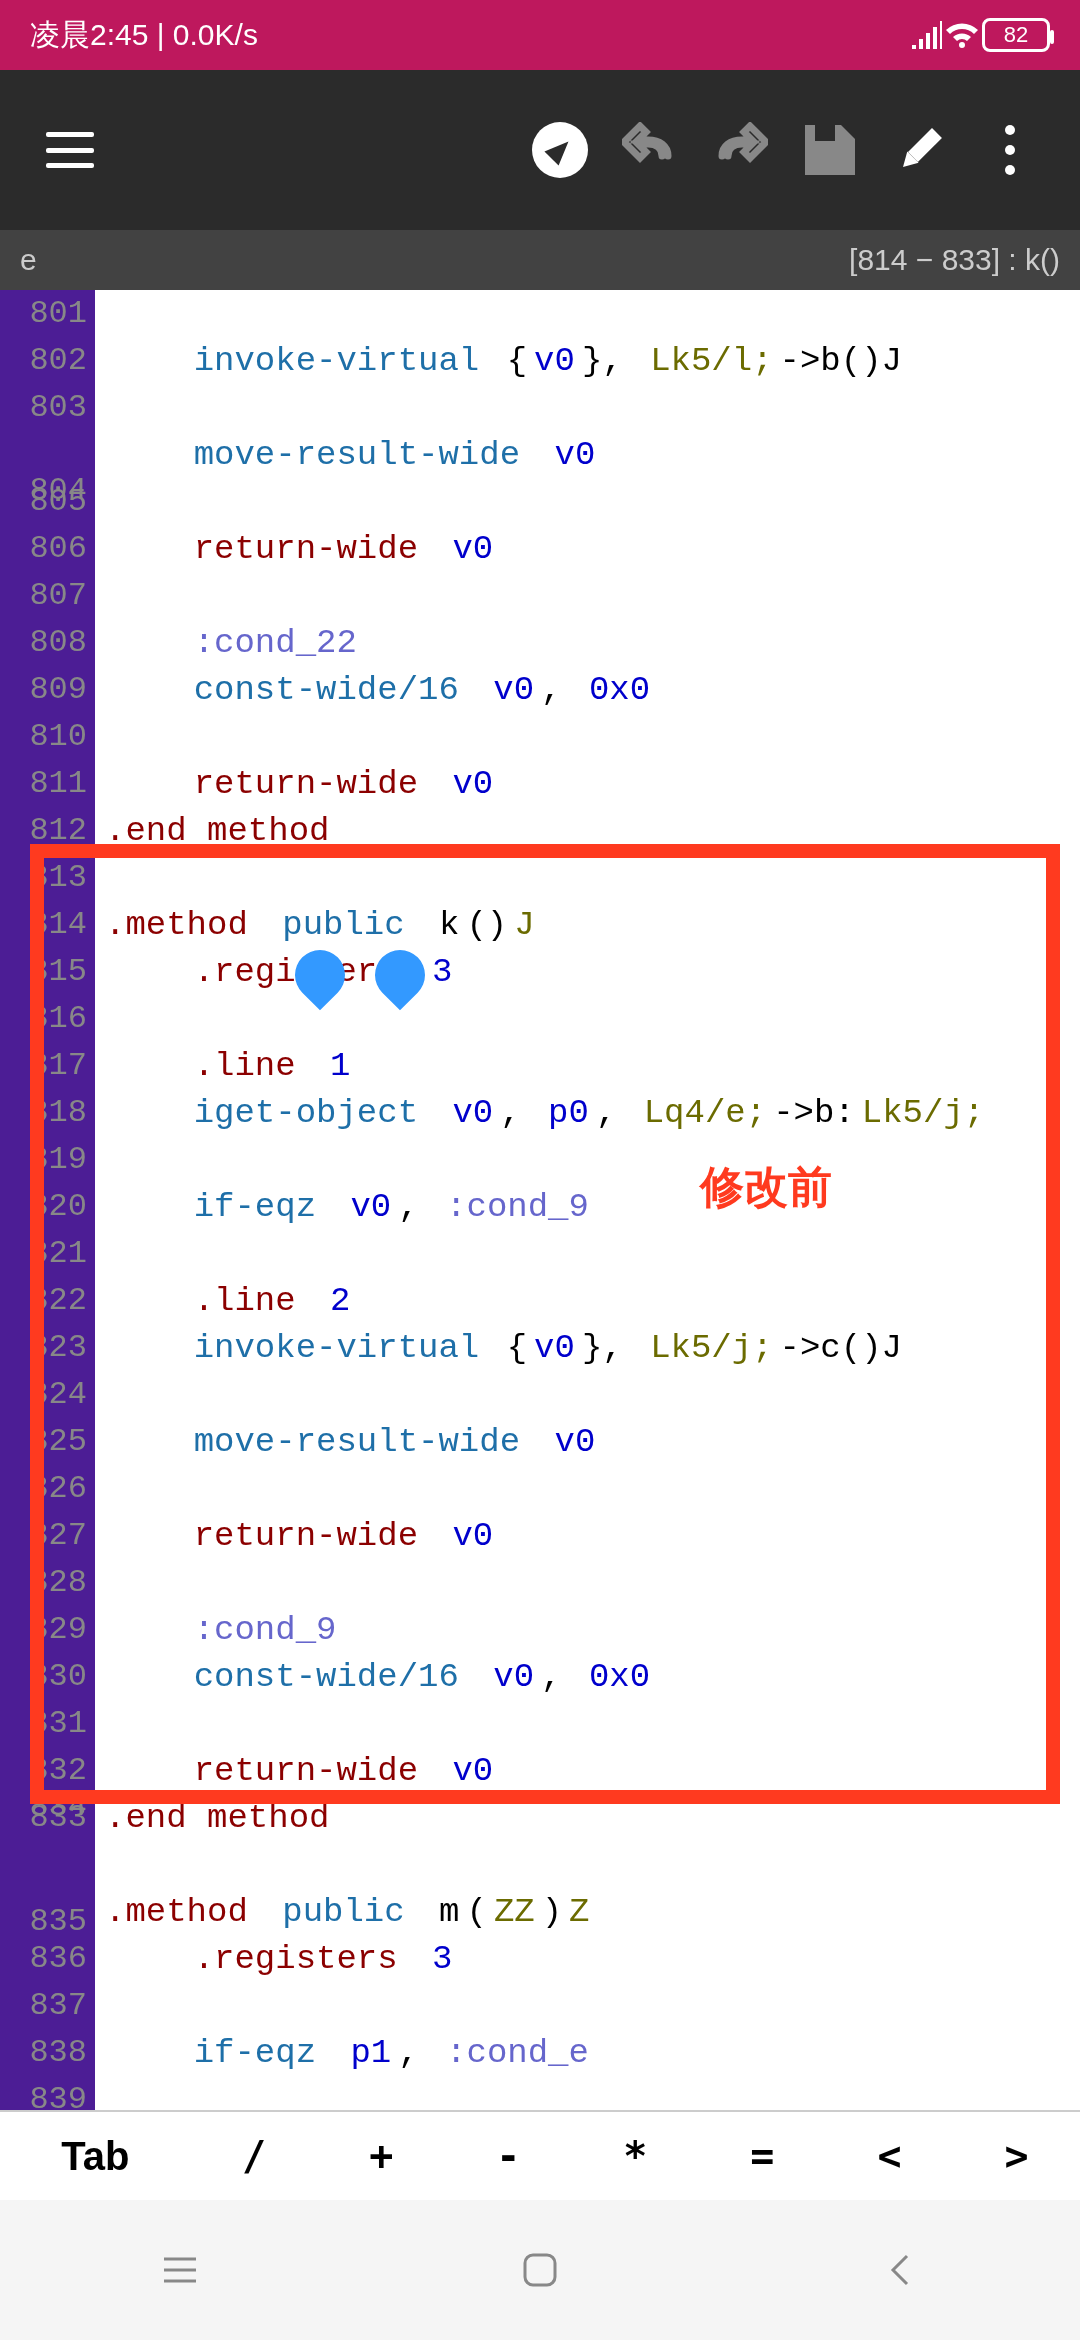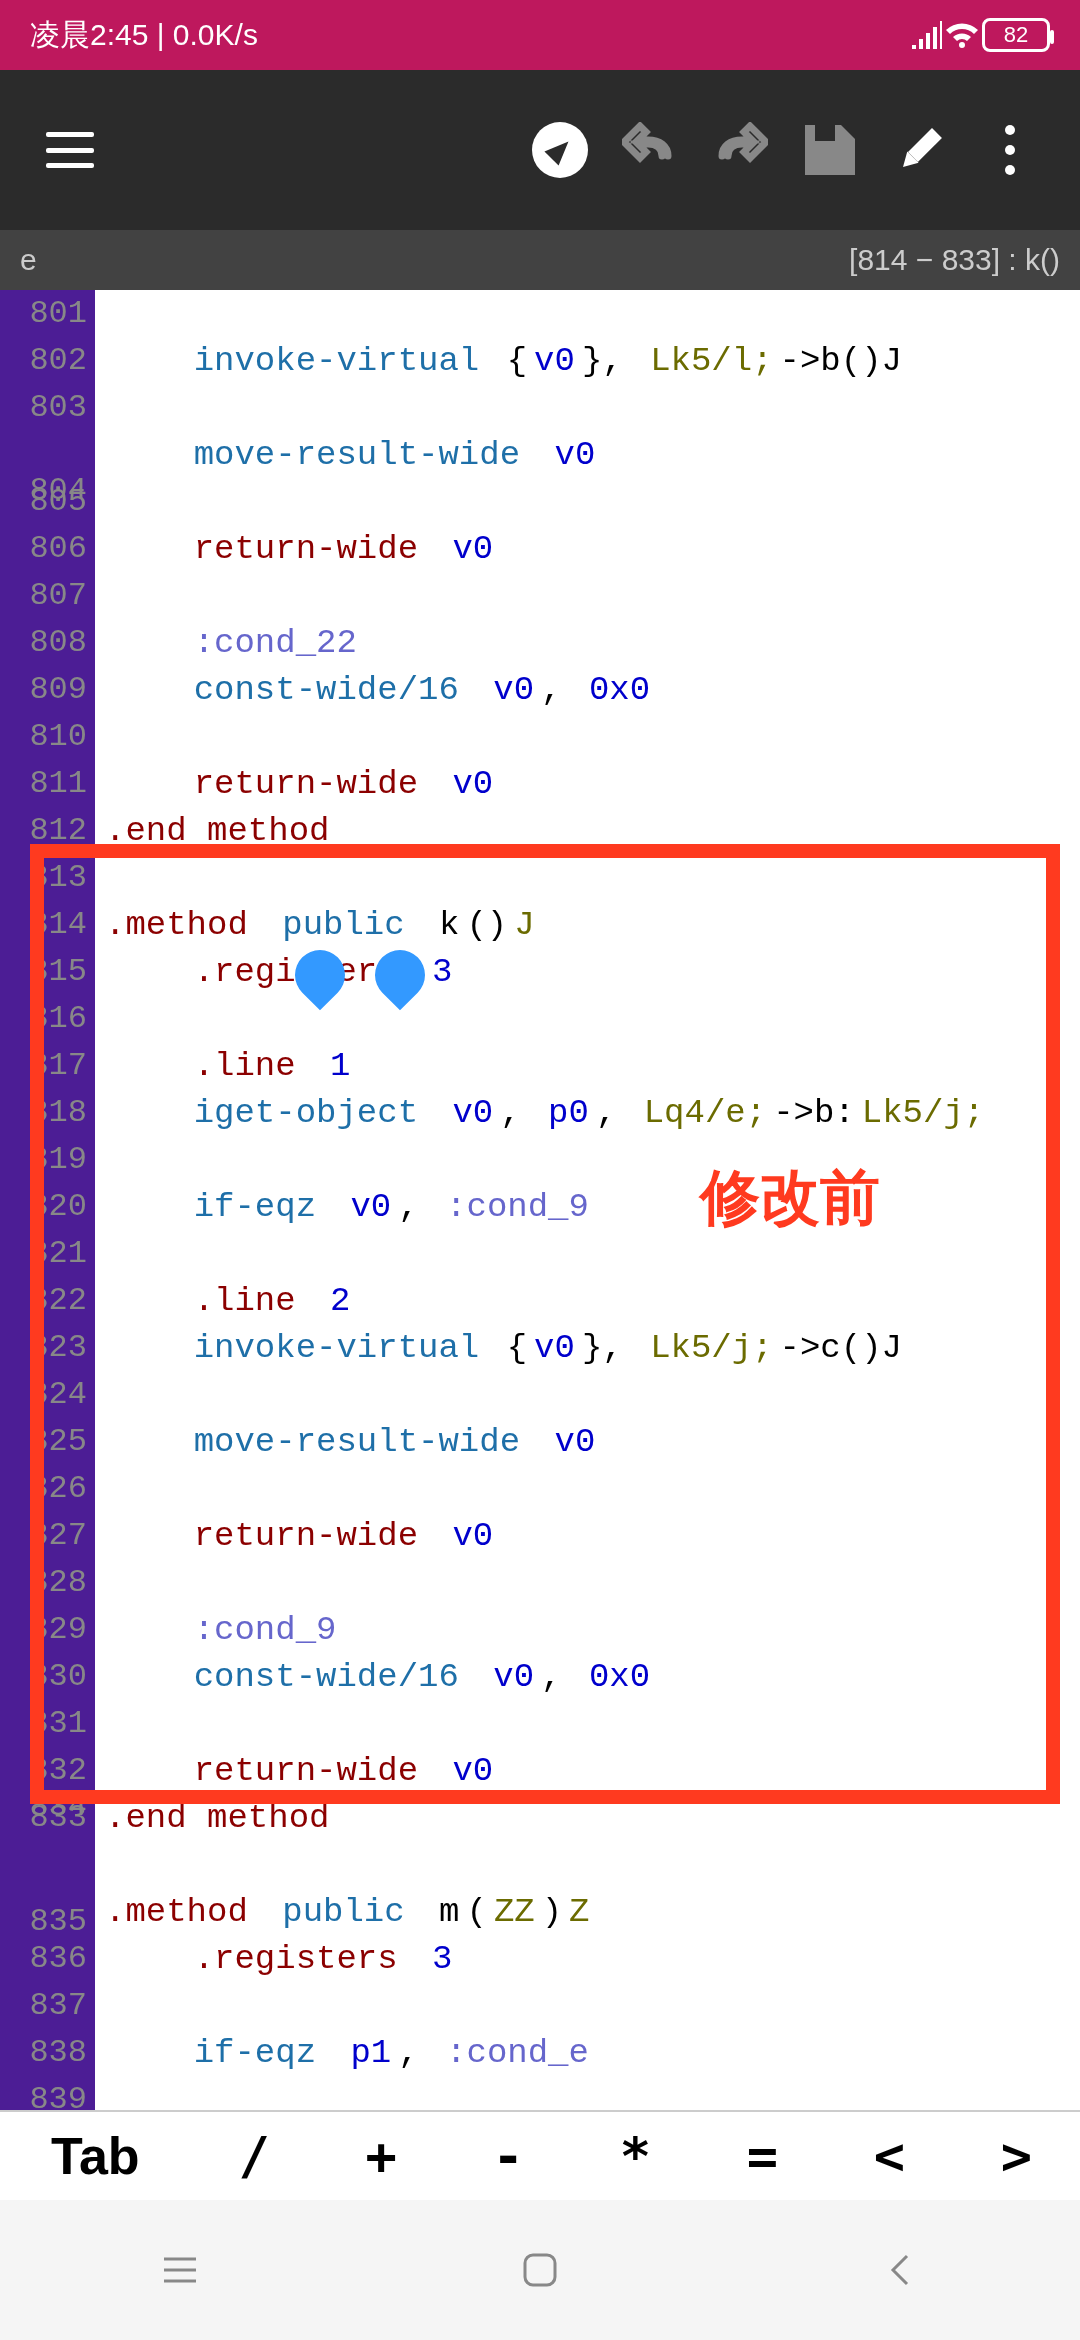--- a/index.html
+++ b/index.html
@@ -35,27 +35,27 @@
   .code { padding-left: 10px; gap: 7px; }
   .hl-method { background: #fde6e6; position: absolute; left: 0; right: 0; height: 47px; z-index: -1; }
   .c-kw { color: #8b0000; }
   .c-dir { color: #1e6fa8; }
   .c-reg { color: #0000cc; }
   .c-num { color: #0000cc; }
   .c-type { color: #6b6b00; }
   .c-label { color: #6666cc; }
   .c-name { color: #000; }
   .red-box { position: absolute; border: 14px solid #ff3a1f; pointer-events: none; }
-  .annotation { position: absolute; color: #ff3a1f; font-size: 60px; font-weight: bold; }
+  .annotation { position: absolute; color: #ff3a1f; font-size: 44px; font-weight: bold; }
   .cursor-handles { position: absolute; display: flex; gap: 30px; }
   .handle { width: 50px; height: 50px; background: #3399ff; border-radius: 50% 50% 50% 0; transform: rotate(-45deg); }
   .handle.right { border-radius: 50% 50% 0 50%; transform: rotate(45deg); }
   .selection { position: absolute; background: #b3d9ff; height: 40px; z-index: -1; }
   .sym-bar { position: absolute; left:0; right:0; top: 2110px; height: 90px; background: #fff; border-top: 2px solid #ccc; display: flex; align-items: center; }
-  .sym-btn { flex: 1; text-align: center; font-size: 52px; font-weight: bold; font-family: monospace; height: 100%; display:flex; align-items:center; justify-content:center; }
+  .sym-btn { flex: 1; text-align: center; font-size: 40px; font-weight: bold; font-family: monospace; height: 100%; display:flex; align-items:center; justify-content:center; }
   .sym-btn.tab { flex: 1.5; font-family: Arial; }
   .nav-bar { position: absolute; left:0; right:0; bottom: 0; height: 140px; background: #f5f5f5; display: flex; align-items: center; justify-content: space-around; }
   .nav-btn { width: 60px; height: 60px; display: flex; align-items: center; justify-content: center; }
 </style>
 </head>
 <body>
 
 <div class="status-bar">
   <div class="status-left">凌晨2:45 | 0.0K/s</div>
   <div class="status-right">

